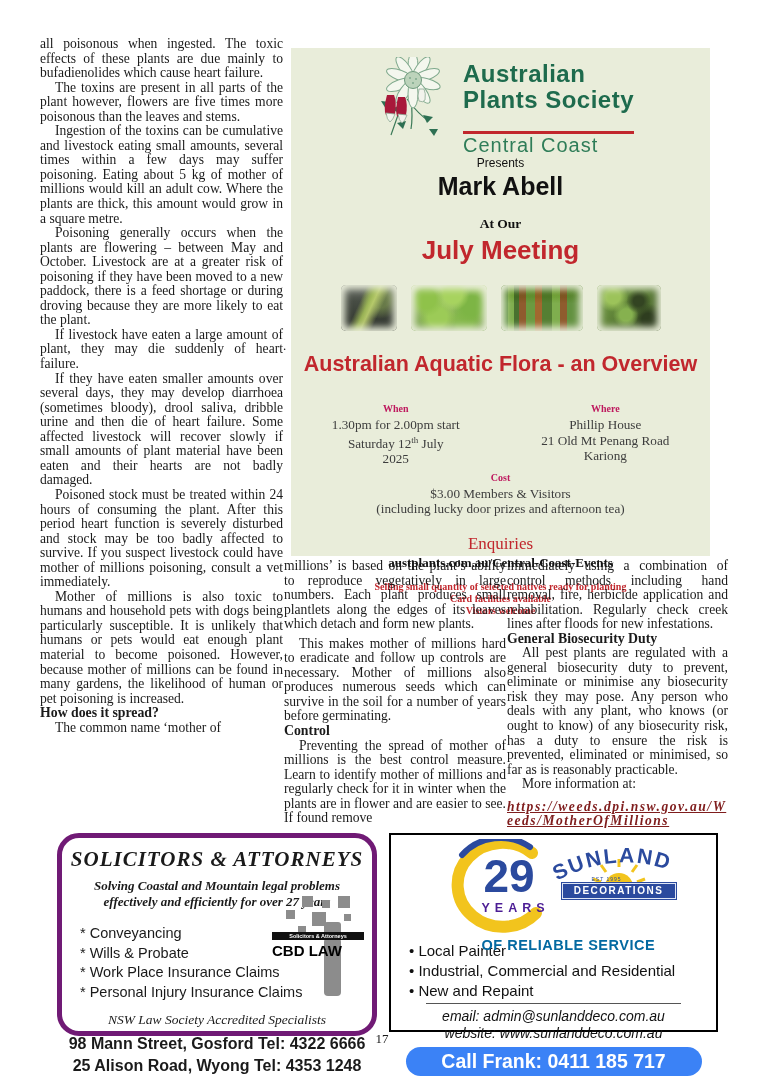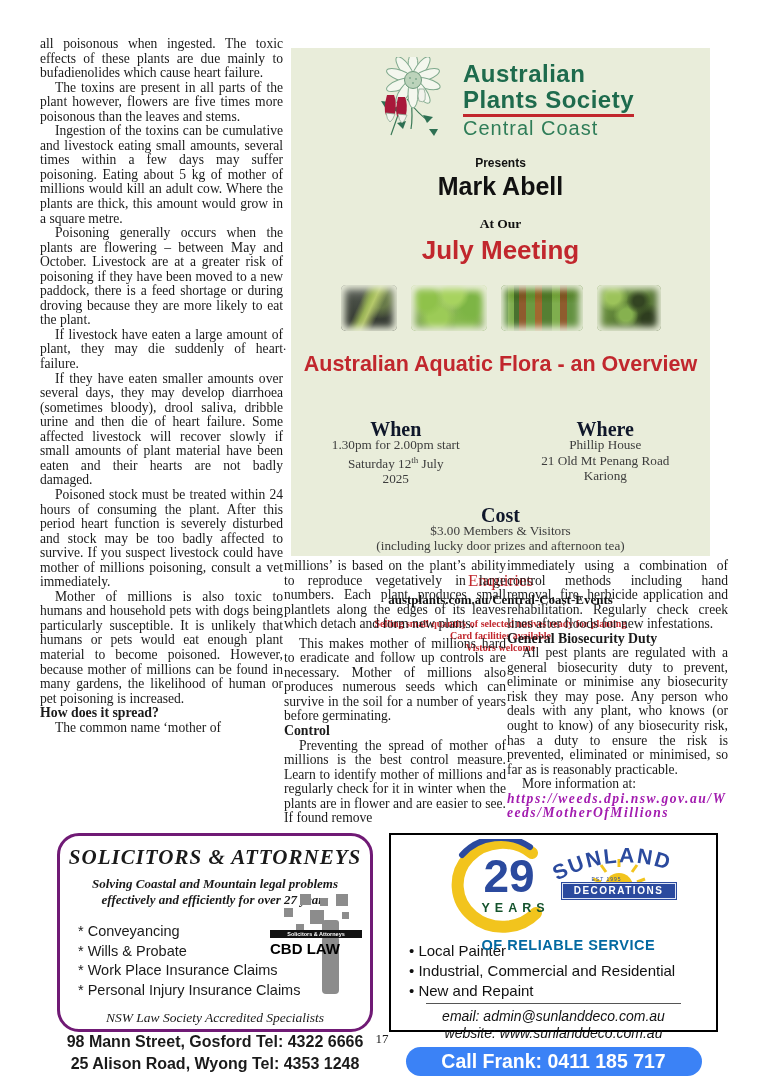--- a/index.html
+++ b/index.html
@@ -8,34 +8,34 @@
 
   
   .col{position:absolute;text-align:justify;font-size:13.6px;line-height:14.55px;}
   .col p{margin:0;text-indent:15px;}
   .col p.noindent{text-indent:0;}
   .col h4{margin:0;font-size:13.8px;line-height:14.55px;text-align:left;}
   #col-left{left:40px;top:37px;width:243px;}
   #col-mid{left:284px;top:559px;width:222px;}
   #col-right{left:507px;top:559px;width:221px;}
   .gap-half{margin-top:5px !important;}
-  .weeds-link{font-weight:bold;font-style:italic;
-              letter-spacing:1.5px;word-break:break-all;text-align:left;display:block;color:#a21caf;}
+  .weeds-link{font-weight:bold;font-style:italic;text-decoration:underline;
+              letter-spacing:1.5px;word-break:break-all;text-align:left;display:block;color:#7f1d1d;margin-top:8px;}
   #stray-dot{position:absolute;left:283px;top:338px;font-size:13px;}
 
   
   #flyer{position:absolute;left:291px;top:48px;width:419px;height:508px;
          background:#e9edda;text-align:center;font-family:"Liberation Serif",serif;}
   .logo-row{display:flex;justify-content:center;align-items:flex-start;padding-top:9px;height:92px;}
   .logo-art{width:92px;height:90px;flex:0 0 auto;margin-right:4px;}
   .logo-text{text-align:left;padding-top:4px;font-family:"Liberation Sans",sans-serif;}
   .logo-line1,.logo-line2{font-size:24px;font-weight:bold;color:#1e6b4d;line-height:26px;letter-spacing:.5px;}
-  .logo-line2{display:inline-block;border-bottom:3px solid #c1272d;padding-bottom:1px;}
+  .logo-line2{display:inline-block;border-bottom:3px solid #c1272d;padding-bottom:18px;}
   .logo-line3{font-size:20px;color:#2f7d58;line-height:22px;letter-spacing:1px;}
-  .presents{font-family:"Liberation Sans",sans-serif;font-weight:bold;font-size:12px;margin-top:7px;color:#111;}
+  .presents{font-family:"Liberation Sans",sans-serif;font-weight:normal;font-size:12px;margin-top:7px;color:#111;}
   .speaker{font-family:"Liberation Sans",sans-serif;font-weight:bold;font-size:25px;margin-top:2px;color:#111;}
   .at-our{font-weight:bold;font-size:13.5px;margin-top:15px;color:#111;}
   .july{font-family:"Liberation Sans",sans-serif;font-weight:bold;font-size:26px;color:#c1272d;margin-top:3px;}
   .photos{display:flex;justify-content:center;align-items:center;gap:14px;margin-top:18px;height:47px;}
   .photo{height:46px;border-radius:5px;box-shadow:inset 0 0 7px 4px #e9edda;}
   .photo1{width:56px;background:
       linear-gradient(115deg,rgba(0,0,0,0) 34%,rgba(163,190,88,.9) 46%,rgba(190,210,110,.9) 52%,rgba(0,0,0,0) 66%),
       radial-gradient(circle at 70% 30%,rgba(140,170,80,.5) 0 18%,transparent 40%),
       linear-gradient(180deg,#70756e 0%,#474d44 35%,#2c312a 100%);}
   .photo2{width:76px;background:
@@ -51,50 +51,50 @@
   .photo4{width:64px;background:
       radial-gradient(circle at 25% 25%,#9cc35a 0 12%,transparent 26%),
       radial-gradient(circle at 65% 35%,#334422 0 10%,transparent 24%),
       radial-gradient(circle at 45% 65%,#86b14f 0 13%,transparent 28%),
       radial-gradient(circle at 80% 75%,#2e3d1f 0 10%,transparent 26%),
       linear-gradient(135deg,#7aa647,#3d5526);}
   .flyer-title{font-family:"Liberation Sans",sans-serif;font-weight:bold;font-size:21.5px;
                color:#c1272d;margin-top:21px;}
   .ww-row{display:flex;margin-top:24px;color:#3d3d3d;font-size:13.2px;line-height:15.5px;}
   .ww-col{flex:1;}
-  .red-label{color:#0f172a;font-weight:bold;font-size:20px;line-height:16px;margin-top:20px;}
+  .red-label{color:#be185d;font-weight:bold;font-size:10px;line-height:16px;}
   .cost-block{margin-top:3px;color:#3d3d3d;font-size:13.2px;line-height:15.5px;}
   .enq-label{color:#c1272d;font-size:17px;margin-top:17px;}
   .enq-url{font-weight:bold;font-size:13px;color:#111;margin-top:1px;}
   .enq-note{color:#c1272d;font-weight:bold;font-size:10px;line-height:12px;}
   .enq-notes{margin-top:10px;}
 
   
   #ad-solicitors{position:absolute;left:57px;top:833px;width:310px;height:193px;
-      border:3px solid #701a75;border-radius:22px;background:#fff;text-align:center;}
+      border:5px solid #701a75;border-radius:22px;background:#fff;text-align:center;}
   .sol-head{font-weight:bold;font-style:italic;font-size:21px;letter-spacing:1px;margin-top:9px;}
   .sol-tag{font-weight:bold;font-style:italic;font-size:13px;line-height:16px;margin-top:6px;}
   .sol-list{text-align:left;font-family:"Liberation Sans",sans-serif;font-size:14.5px;
             line-height:19.5px;margin:14px 0 0 18px;}
   .cbd-logo{position:absolute;right:8px;top:58px;width:92px;height:100px;}
   .cbd-sq{position:absolute;background:#8c8c8c;}
   .cbd-bar{position:absolute;left:52px;top:42px;width:17px;height:58px;background:#8c8c8c;border-radius:4px;}
   .cbd-band{position:absolute;left:0px;top:36px;width:92px;height:8px;background:#111;color:#fff;
             font-family:"Liberation Sans",sans-serif;font-size:5.5px;font-weight:bold;line-height:8px;text-align:center;}
   .cbd-text{position:absolute;left:0px;top:46px;font-family:"Liberation Sans",sans-serif;
             font-weight:bold;font-size:15px;color:#000;}
   .sol-accred{font-style:italic;font-size:13.5px;margin-top:10px;}
   .sol-addr{font-family:"Liberation Sans",sans-serif;font-weight:bold;font-size:16px;line-height:22px;margin-top:5px;}
 
   #ad-sunland{position:absolute;left:389px;top:833px;width:325px;height:195px;
       border:2px solid #000;background:#fff;font-family:"Liberation Sans",sans-serif;}
   .sun-logo{position:relative;width:260px;height:100px;margin:4px auto 0 auto;}
   .sun-29{position:absolute;left:60px;top:10px;font-size:46px;font-weight:bold;color:#2b4a9e;
           font-family:"Liberation Sans",sans-serif;}
-  .sun-years{position:absolute;left:58px;top:62px;font-size:12.5px;font-weight:bold;color:#14532d;letter-spacing:5px;}
+  .sun-years{position:absolute;left:58px;top:62px;font-size:12.5px;font-weight:bold;color:#4c1d95;letter-spacing:5px;}
   .sun-est{position:absolute;left:168px;top:37px;font-size:5px;color:#2b4a9e;letter-spacing:1px;}
   .sun-decor{position:absolute;left:138px;top:44px;width:112px;height:14px;background:#2b4a9e;
              color:#fff;font-size:10px;font-weight:bold;letter-spacing:1.5px;line-height:14px;text-align:center;
              border:1px solid #dfe6f5;box-shadow:0 0 0 1px #2b4a9e;}
   .sun-service{position:absolute;left:58px;top:80px;font-size:14.5px;font-weight:bold;color:#0369a1;letter-spacing:.5px;margin-top:18px;}
   .sun-bullets{font-size:15px;line-height:20px;margin:2px 0 0 18px;color:#111;}
   .sun-rule{border-bottom:1.5px solid #555;width:255px;margin:2px auto 4px auto;}
   .sun-contact{font-style:italic;font-size:14px;line-height:17px;text-align:center;color:#111;}
   .sun-pill{margin:5px auto 0 auto;width:296px;height:29px;background:#3b82f6;border-radius:15px;
             color:#fff;font-weight:bold;font-size:19.5px;line-height:29px;text-align:center;}

